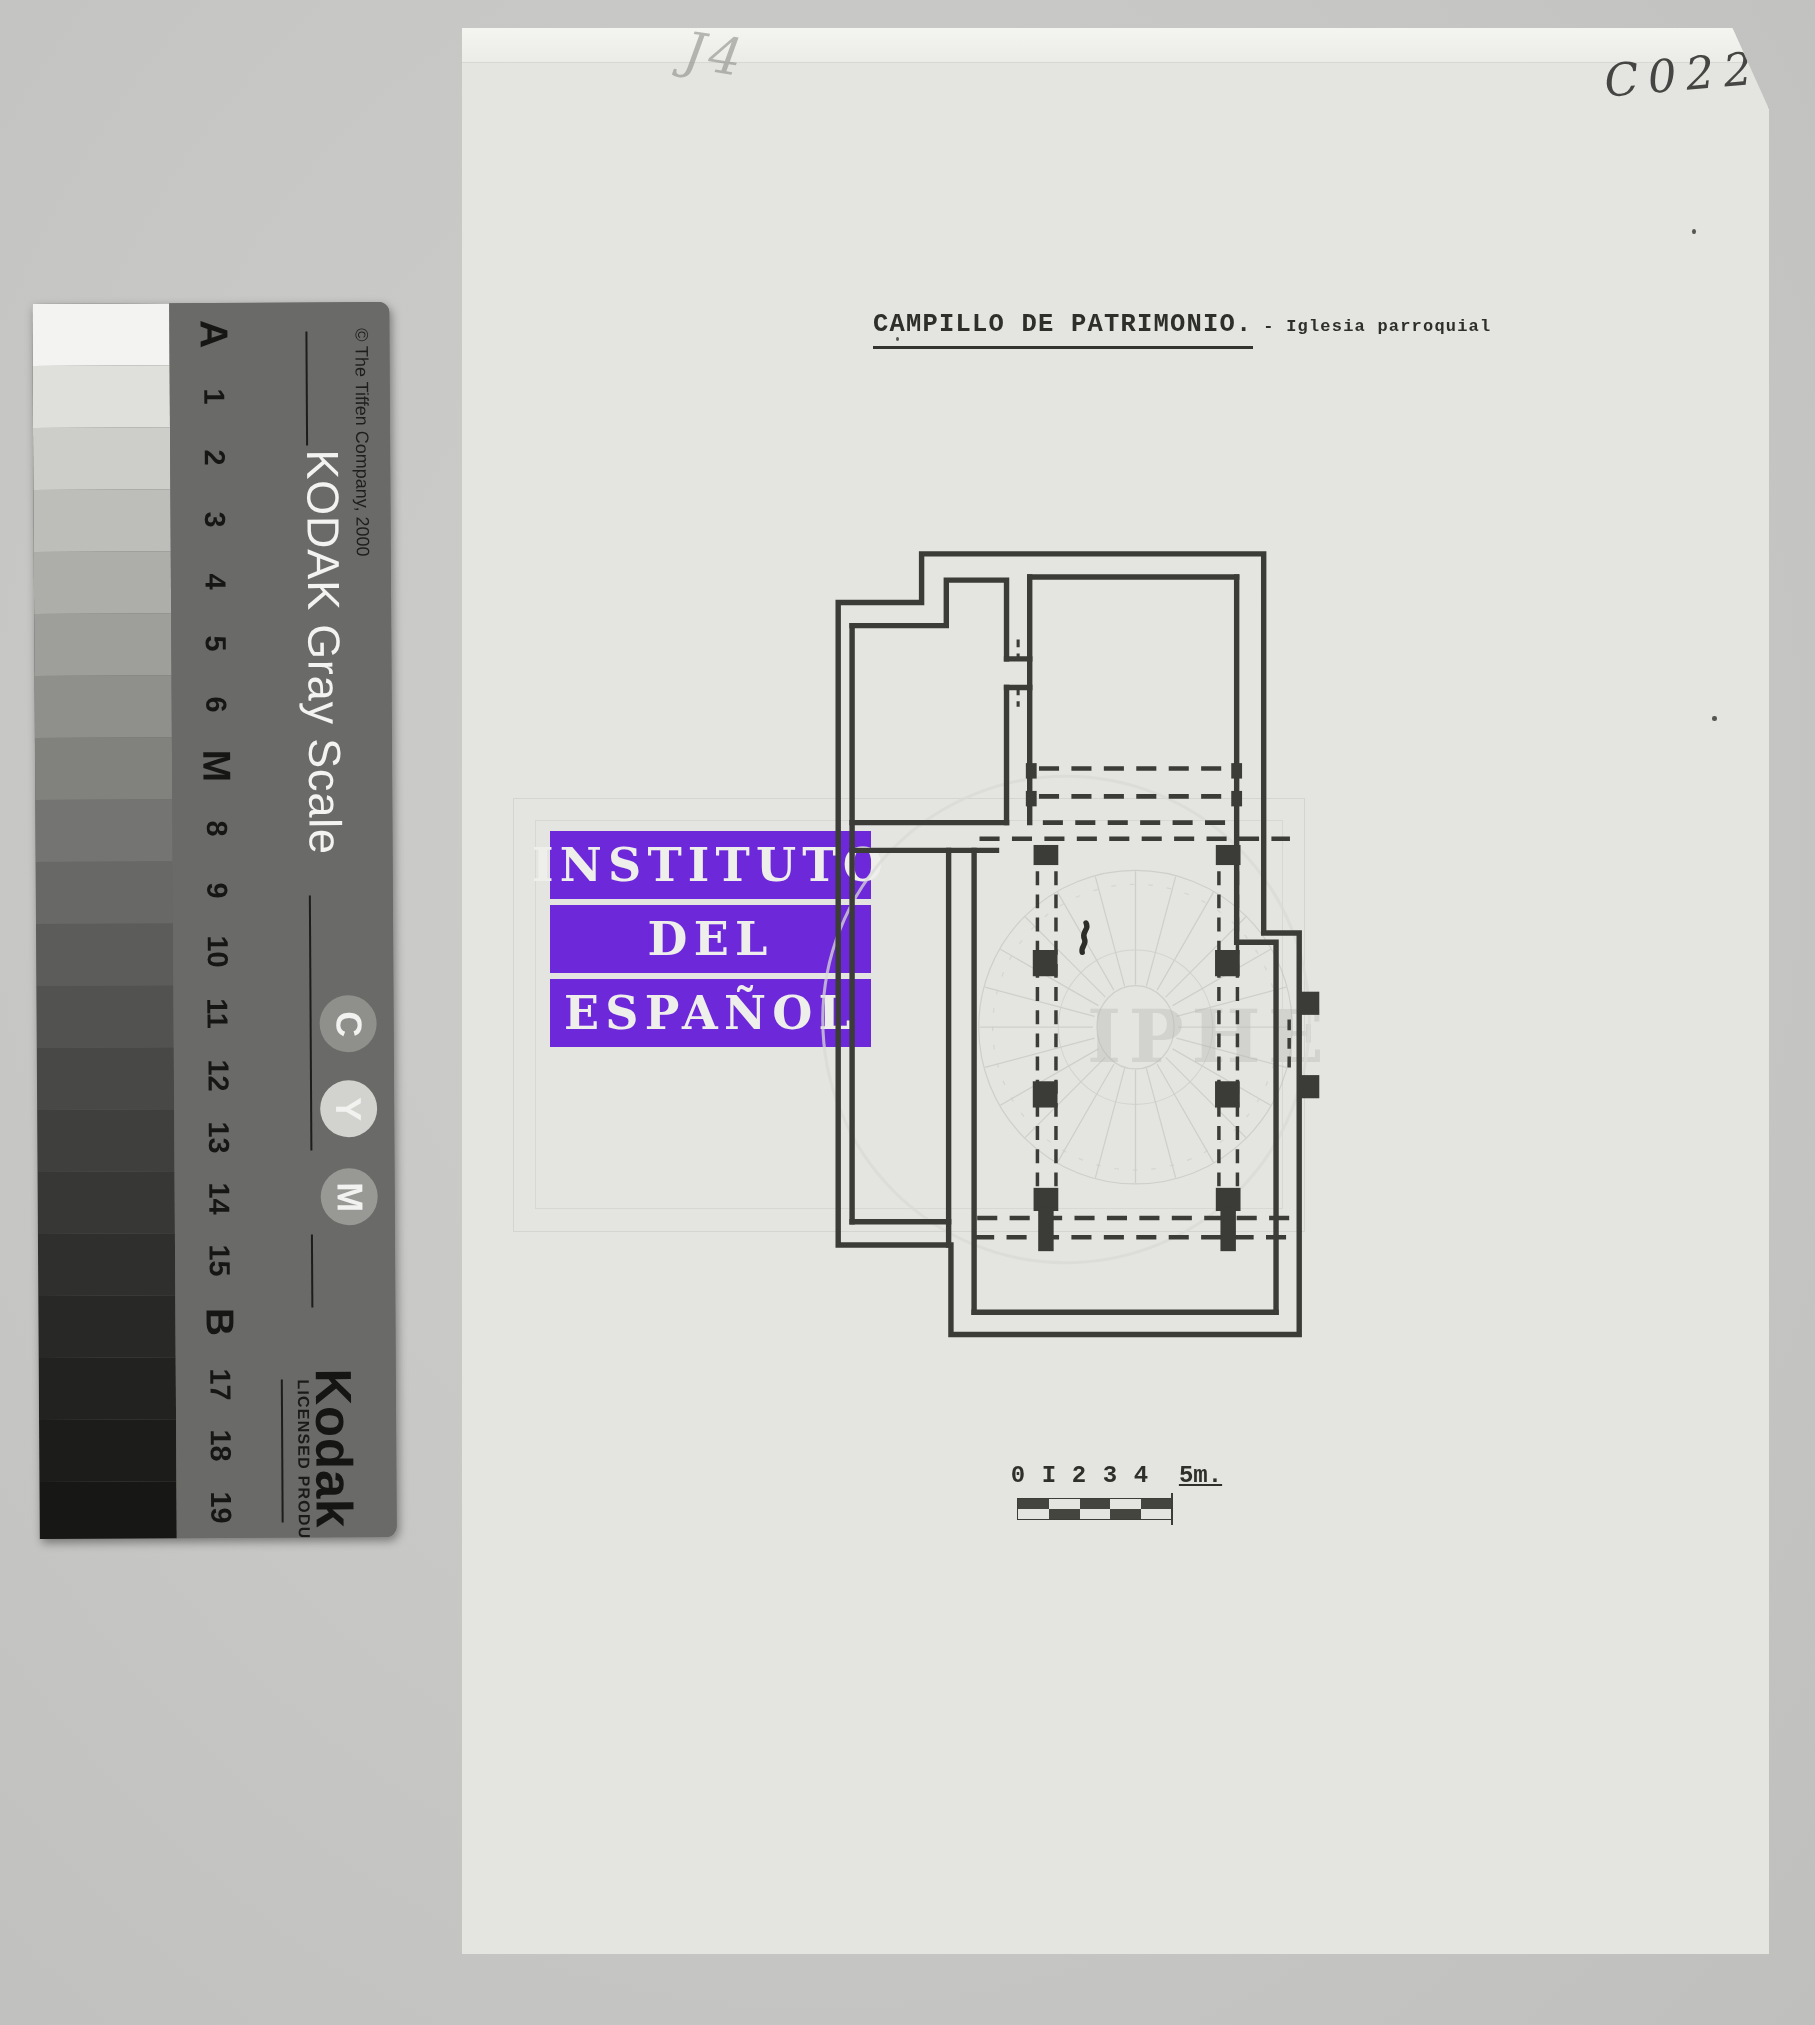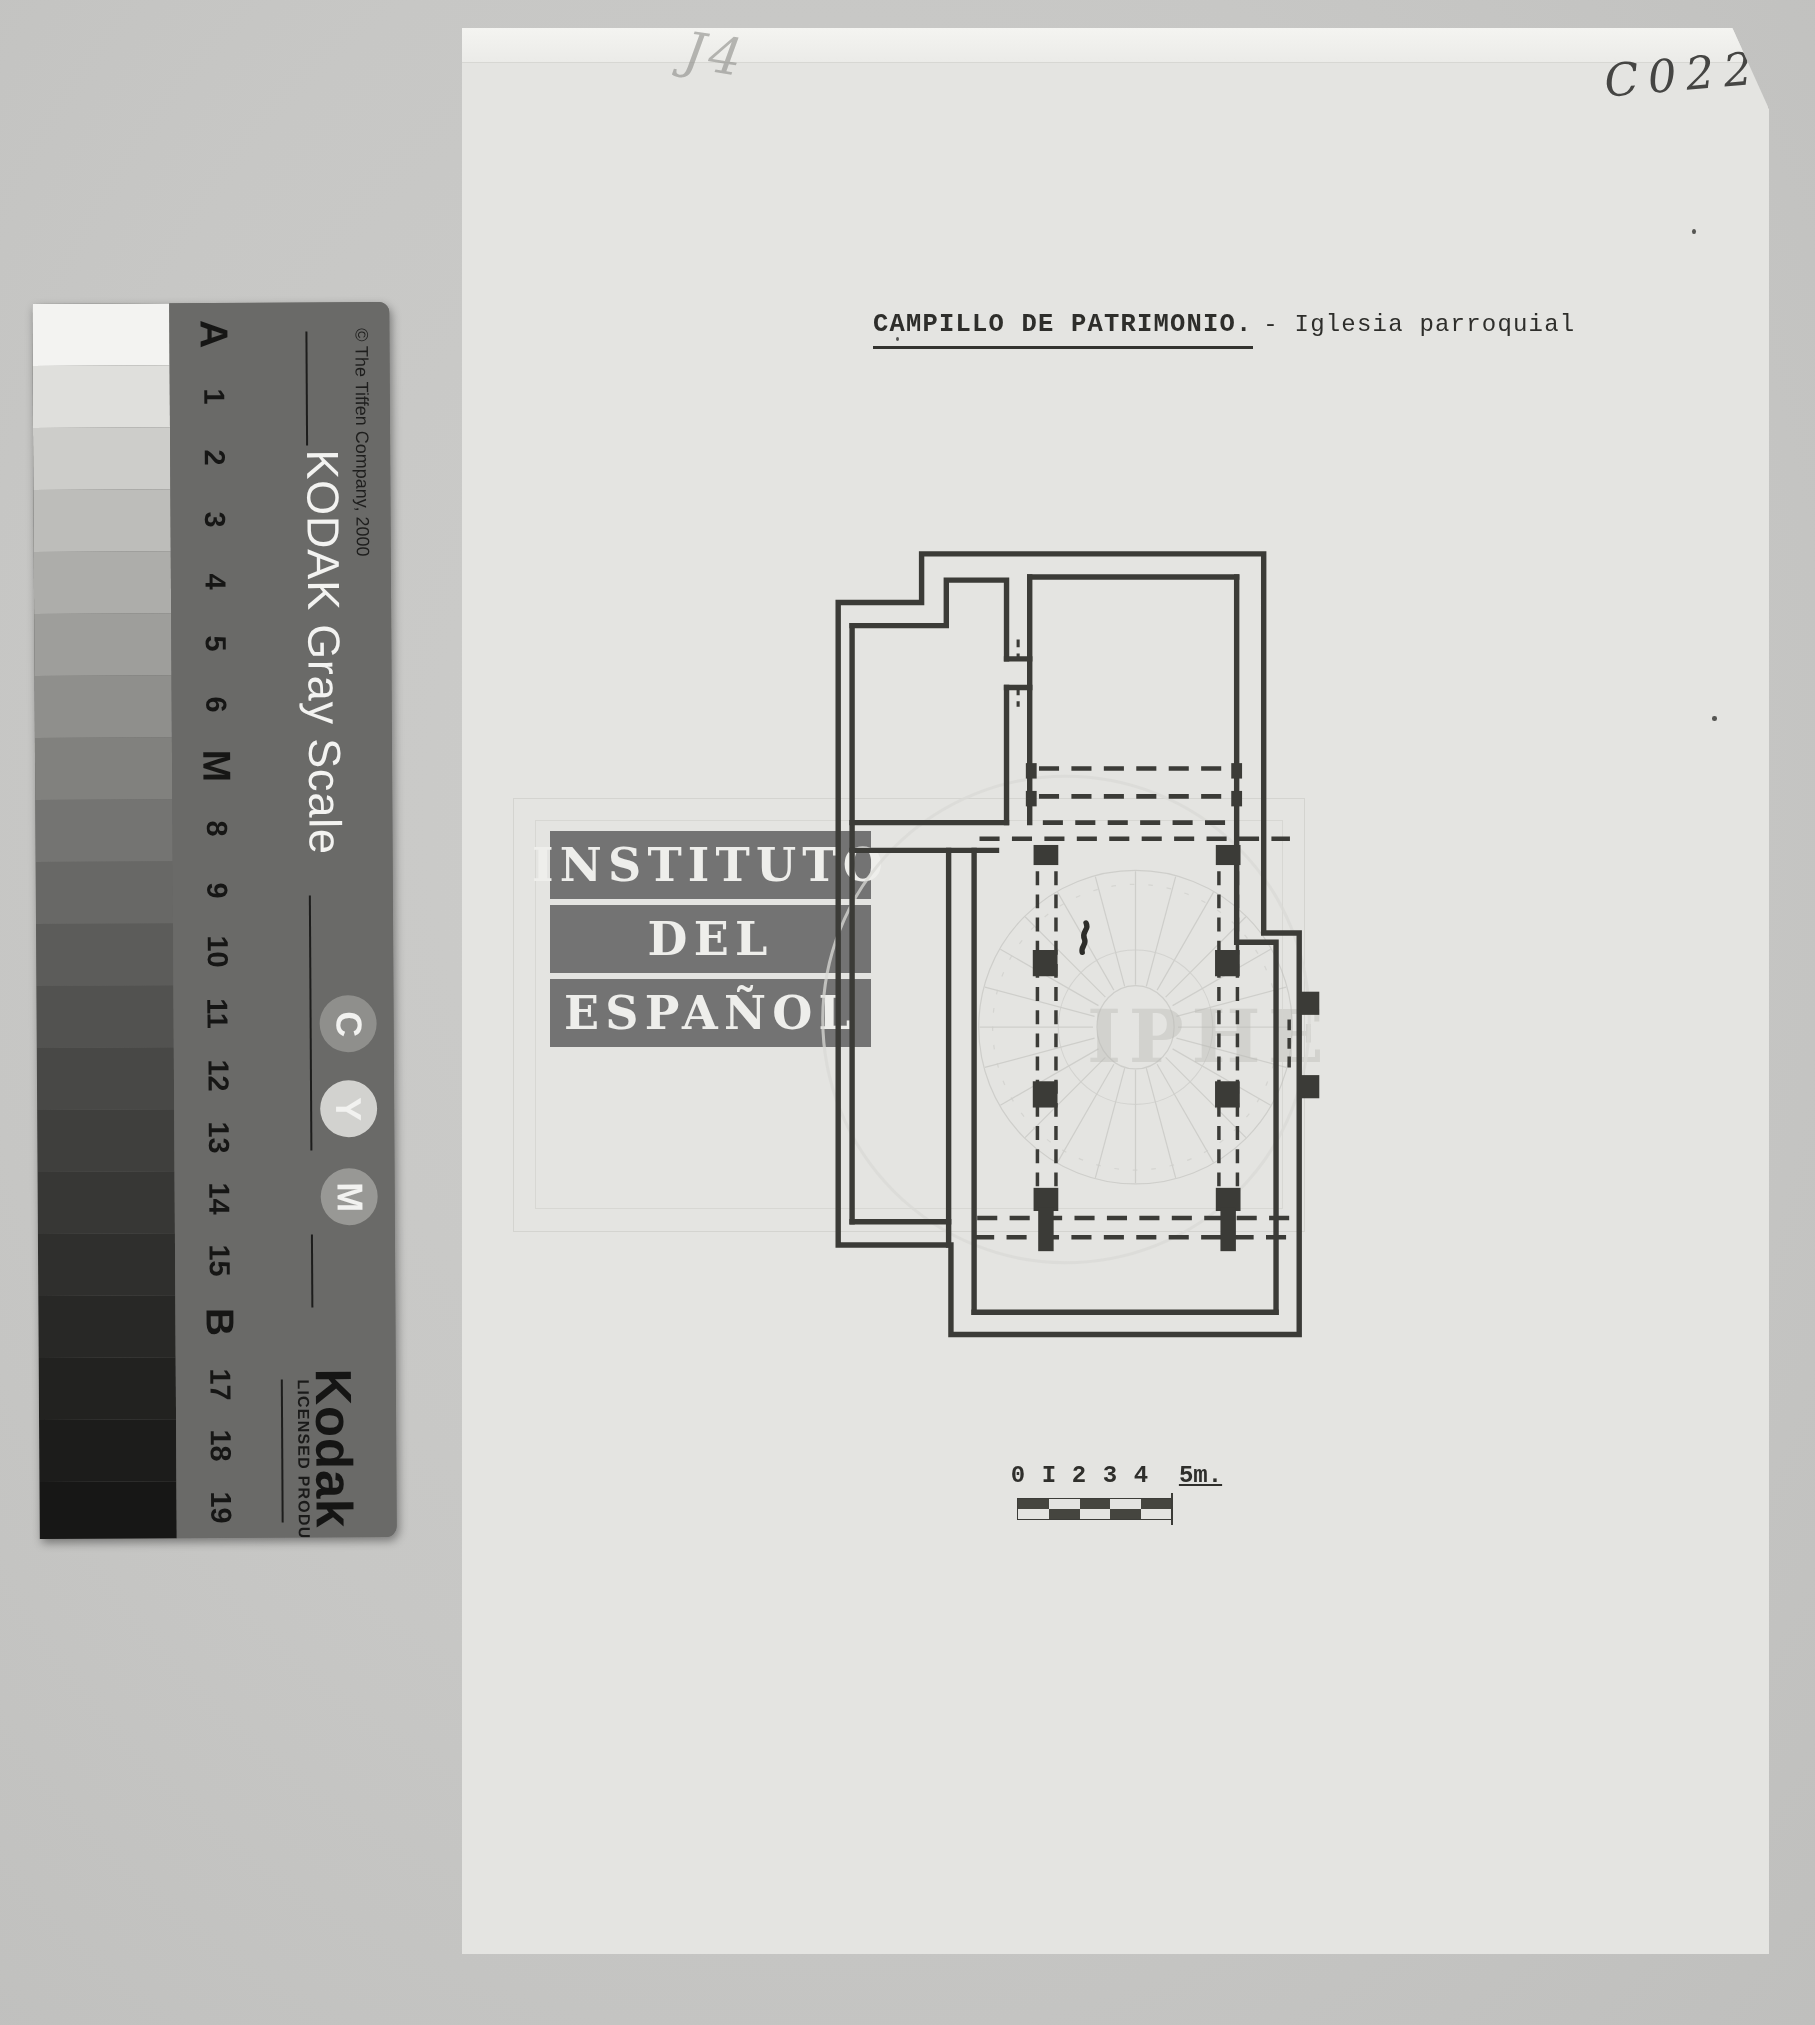--- a/index.html
+++ b/index.html
@@ -11,35 +11,35 @@
          background:#e4e4e1;
          clip-path:polygon(0 0,97.2% 0,100% 4.2%,100% 100%,0 100%);
          box-shadow:0 0 17px rgba(0,0,0,.28), 3.1px 4.6px 10.8px rgba(0,0,0,.22);}
   .paper-topband{position:absolute;left:0;top:0;width:100%;height:34px;
          background:linear-gradient(#f4f4f1,#ebebe8);border-bottom:0.8px solid #d7d7d3;}
   
   .title-row{position:absolute;left:411px;top:282px;white-space:nowrap;
          font-family:"Liberation Mono","DejaVu Sans Mono",monospace;
          font-size:25.5px;letter-spacing:1.2px;color:#2e2e2b;font-weight:700;}
   .title-main{border-bottom:3.9px solid #33332f;padding-bottom:7px;}
-  .title-sub{font-weight:400;margin-left:10.8px;font-size:24px;}
+  .title-sub{font-weight:700;margin-left:10.8px;font-size:17px;}
   
   .code-hand{position:absolute;left:1142px;top:20px;font-family:"DejaVu Serif",serif;
          font-style:italic;font-size:45px;color:#48484500;color:#454543;letter-spacing:9.3px;
          transform:rotate(-5deg);}
   .pencil-mark{position:absolute;left:222px;top:-3.1px;font-family:"DejaVu Serif",serif;
          font-style:italic;font-size:51px;color:#8d8d89;opacity:.6;transform:rotate(9deg);
          letter-spacing:4.6px;}
   
   .wm-frame-outer{position:absolute;left:51px;top:770px;width:790px;height:432px;
          border:1.5px solid #d4d4d0;}
   .wm-frame-inner{position:absolute;left:73px;top:792px;width:746px;height:387px;
          border:1.5px solid #d7d7d3;}
   .wm-bands{position:absolute;left:88px;top:803px;width:321px;}
-  .wm-band{height:68px;margin-bottom:6.2px;background:#737373;display:flex;
+  .wm-band{height:68px;margin-bottom:6.2px;background:#6d28d9;display:flex;
          align-items:center;justify-content:center;}
   .wm-band span{font-family:"DejaVu Serif",serif;font-weight:700;font-size:46px;
          letter-spacing:6.2px;color:#eeeeeb;}
   .wm-iphe{position:absolute;left:625px;top:965px;font-family:"DejaVu Serif",serif;
          font-weight:700;font-size:73px;letter-spacing:7.7px;color:#d2d2ce;}
   
   .plan{position:absolute;left:326px;top:505px;}
   
   .sb-label{position:absolute;width:34px;text-align:center;top:1434px;
          font-family:"Liberation Mono","DejaVu Sans Mono",monospace;font-size:24px;

